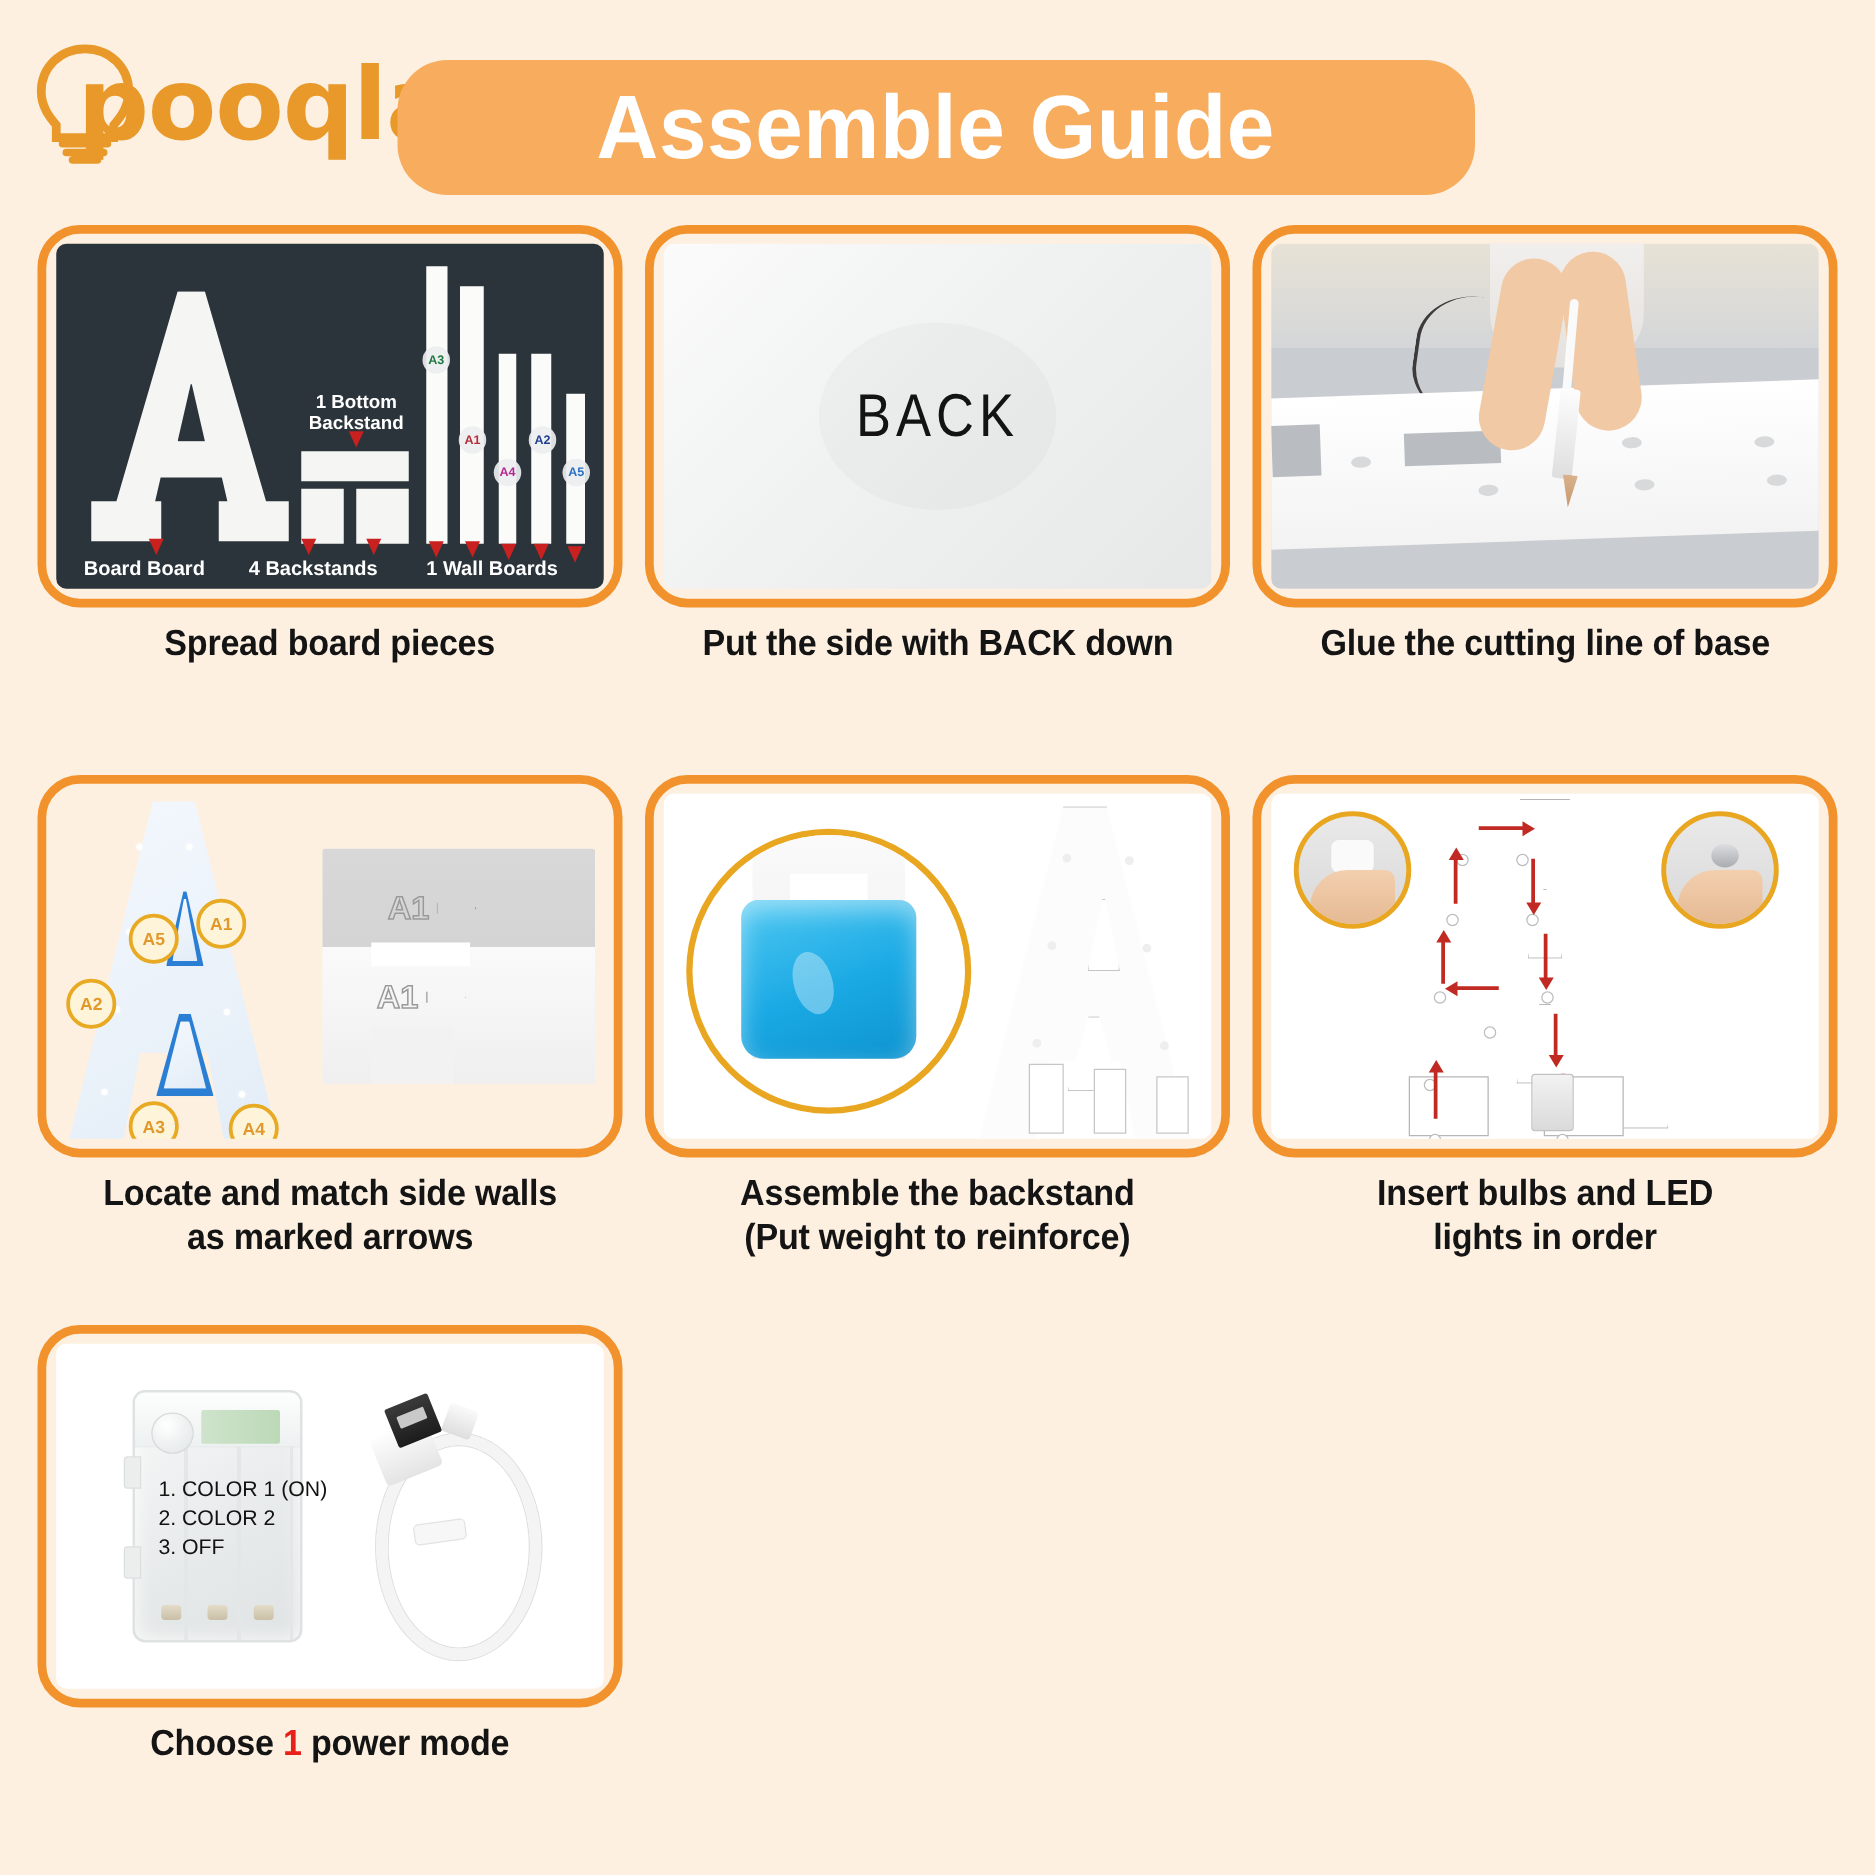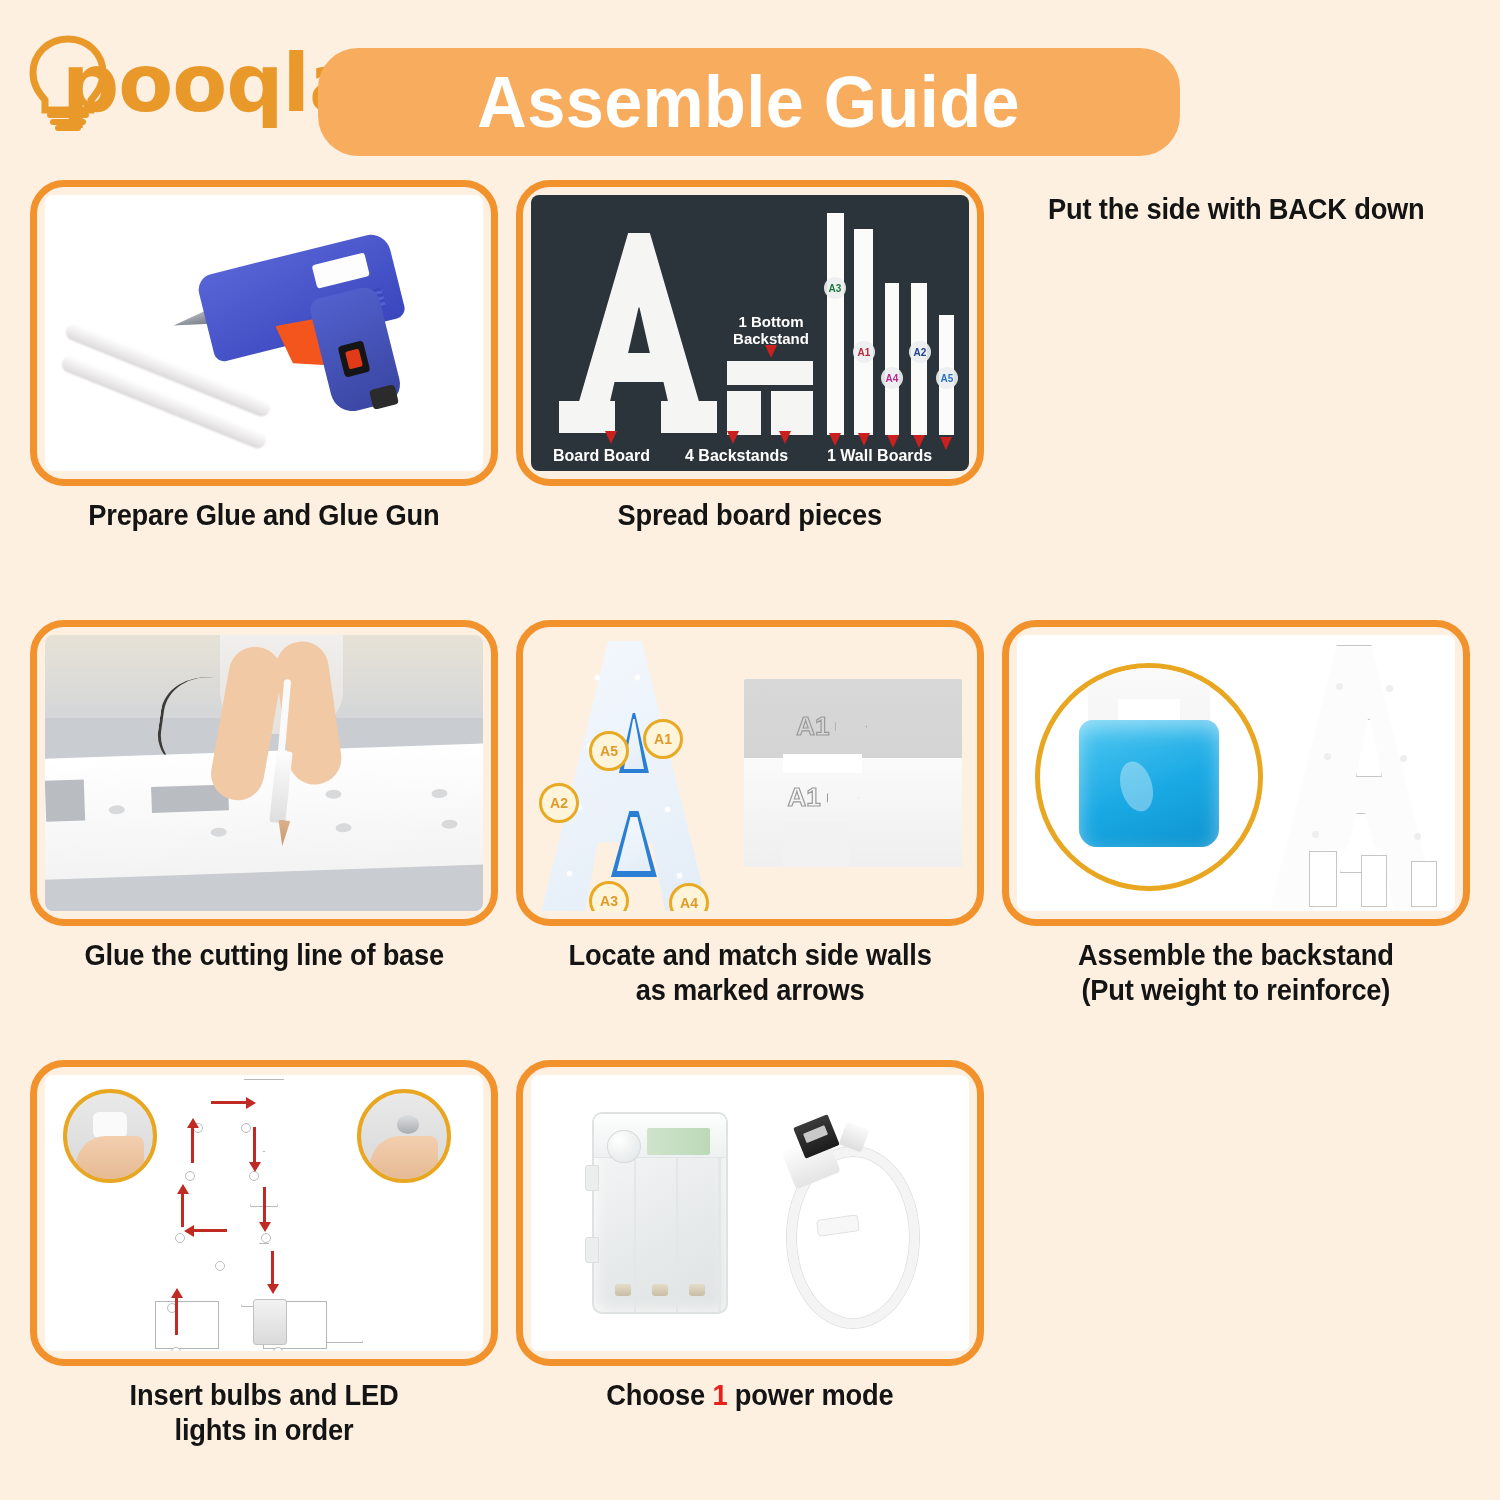--- a/index.html
+++ b/index.html
@@ -611,39 +611,20 @@
     </svg>
     <span class="logo-text">pooqla</span>
   </div>
   <div class="title-pill">
     <span class="title-text">Assemble Guide</span>
   </div>
 </div>
 
 <div class="grid">
 
-  <div class="cell">
-    <div class="card">
-      <div class="card-inner p-gluegun">
-        <div class="stick s1"></div>
-        <div class="stick s2"></div>
-        <div class="gun-wire"></div>
-        <div class="gun-nozzle"></div>
-        <div class="gun-body">
-          <div class="gun-label"></div>
-          <div class="gun-vent"></div>
-        </div>
-        <div class="gun-trigger"></div>
-        <div class="gun-grip"></div>
-        <div class="gun-switch"></div>
-        <div class="gun-cap"></div>
-      </div>
-    </div>
-    <div class="caption">Prepare Glue and Glue Gun</div>
-  </div>
 
   <div class="cell">
     <div class="card">
       <div class="card-inner p-spread">
         <div class="sp-letterA"></div>
         <div class="sp-letter-hole"></div>
         <div class="sp-piece sp-foot-l"></div>
         <div class="sp-piece sp-foot-r"></div>
 
         <div class="sp-piece sp-bs1"></div>
@@ -676,20 +657,27 @@
         <div class="sp-arrow" style="left:327px;top:238px;"></div>
         <div class="sp-arrow" style="left:356px;top:240px;"></div>
         <div class="sp-arrow" style="left:382px;top:240px;"></div>
         <div class="sp-arrow" style="left:409px;top:242px;"></div>
       </div>
     </div>
     <div class="caption">Spread board pieces</div>
   </div>
 
   <div class="cell">
+    <div class="card">
+      <div class="card-inner p-back">
+        <div class="back-oval">
+          <span class="back-text">BACK</span>
+        </div>
+      </div>
+    </div>
     <div class="caption">Put the side with BACK down</div>
   </div>
 
   <div class="cell">
     <div class="card">
       <div class="card-inner p-gluebase">
         <div class="gb-wall"></div>
         <div class="gb-table"></div>
         <div class="gb-cord"></div>
         <div class="gb-board">
@@ -846,20 +834,25 @@
   <div class="cell">
     <div class="card">
       <div class="card-inner p-power">
         <div class="pw-box">
           <div class="pw-slots"></div>
           <div class="pw-lid"></div>
           <div class="pw-knob"></div>
           <div class="pw-pcb"></div>
           <div class="pw-tab t1"></div>
           <div class="pw-tab t2"></div>
+          <div class="pw-text">
+            <div>1. COLOR 1 (ON)</div>
+            <div>2. COLOR 2</div>
+            <div>3. OFF</div>
+          </div>
           <div class="pw-cells">
             <div class="pw-cell"></div>
             <div class="pw-cell"></div>
             <div class="pw-cell"></div>
           </div>
         </div>
         <div class="pw-cable">
           <div class="pw-loop"></div>
           <div class="pw-tie"></div>
           <div class="pw-usbshell"></div>

